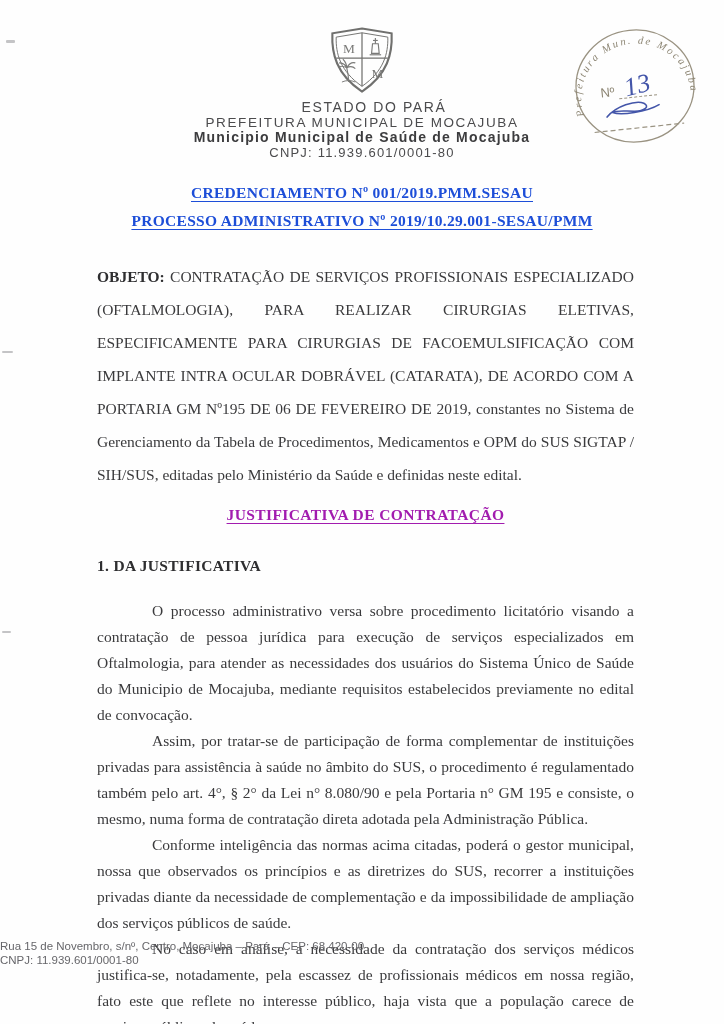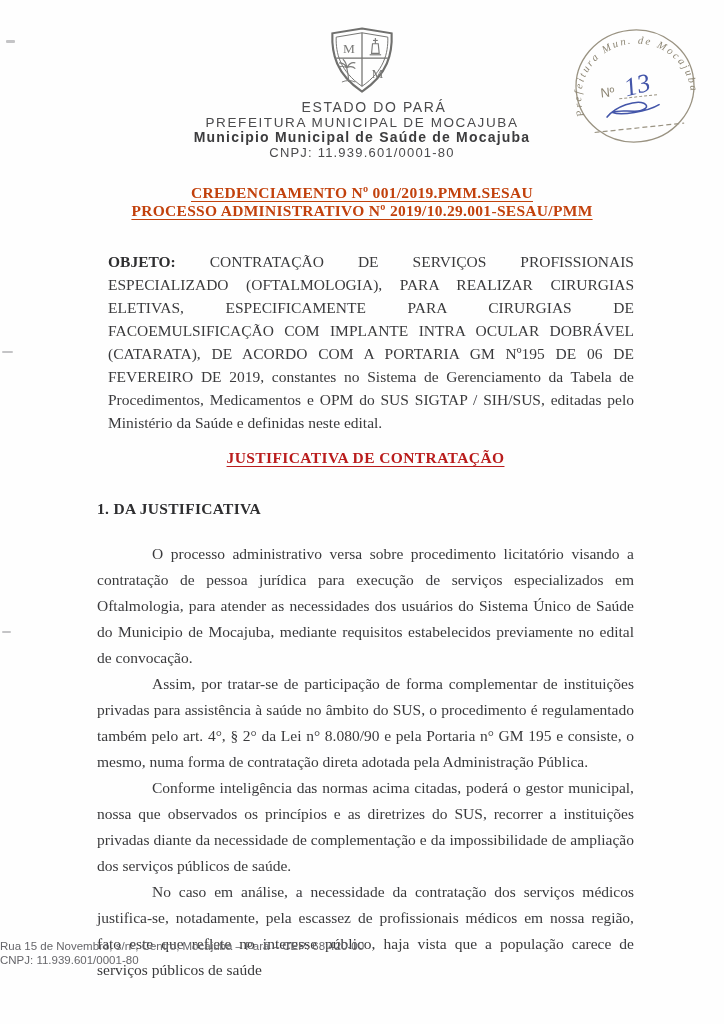--- a/index.html
+++ b/index.html
@@ -34,44 +34,44 @@
   .org-line.cnpj{font-size:13px;letter-spacing:1.2px;}
 
   
   .stamp{position:absolute;right:14px;top:24px;width:150px;height:130px;}
 
   
   .title-line{
     text-align:center;
     font-weight:bold;
     font-size:15.5px;
-    color:#c2410c;
+    color:#1d4ed8;
     text-decoration:underline;
     text-underline-offset:3px;
     letter-spacing:.3px;
   }
   .title-line.t1{margin-top:24px;}
-  .title-line.t2{}
+  .title-line.t2{margin-top:10px;}
 
   
   .body-col{padding:0 90px 0 97px;}
   .objeto{
-    margin:30px 0 0 11px;
+    margin:30px 0 0 0;
     font-size:15.5px;
-    line-height:23px;
+    line-height:33px;
     text-align:justify;
     color:#3a3a3c;
   }
   .objeto .obj-label{font-weight:bold;color:#2e2e30;}
   .section-title{
     margin-top:15px;
     text-align:center;
     font-weight:bold;
     font-size:15.5px;
-    color:#b91c1c;
+    color:#a21caf;
     text-decoration:underline;
     text-underline-offset:3px;
     letter-spacing:.4px;
   }
   .sub-heading{
     margin-top:33px;
     font-weight:bold;
     font-size:15.5px;
     color:#2e2e30;
     letter-spacing:.3px;

